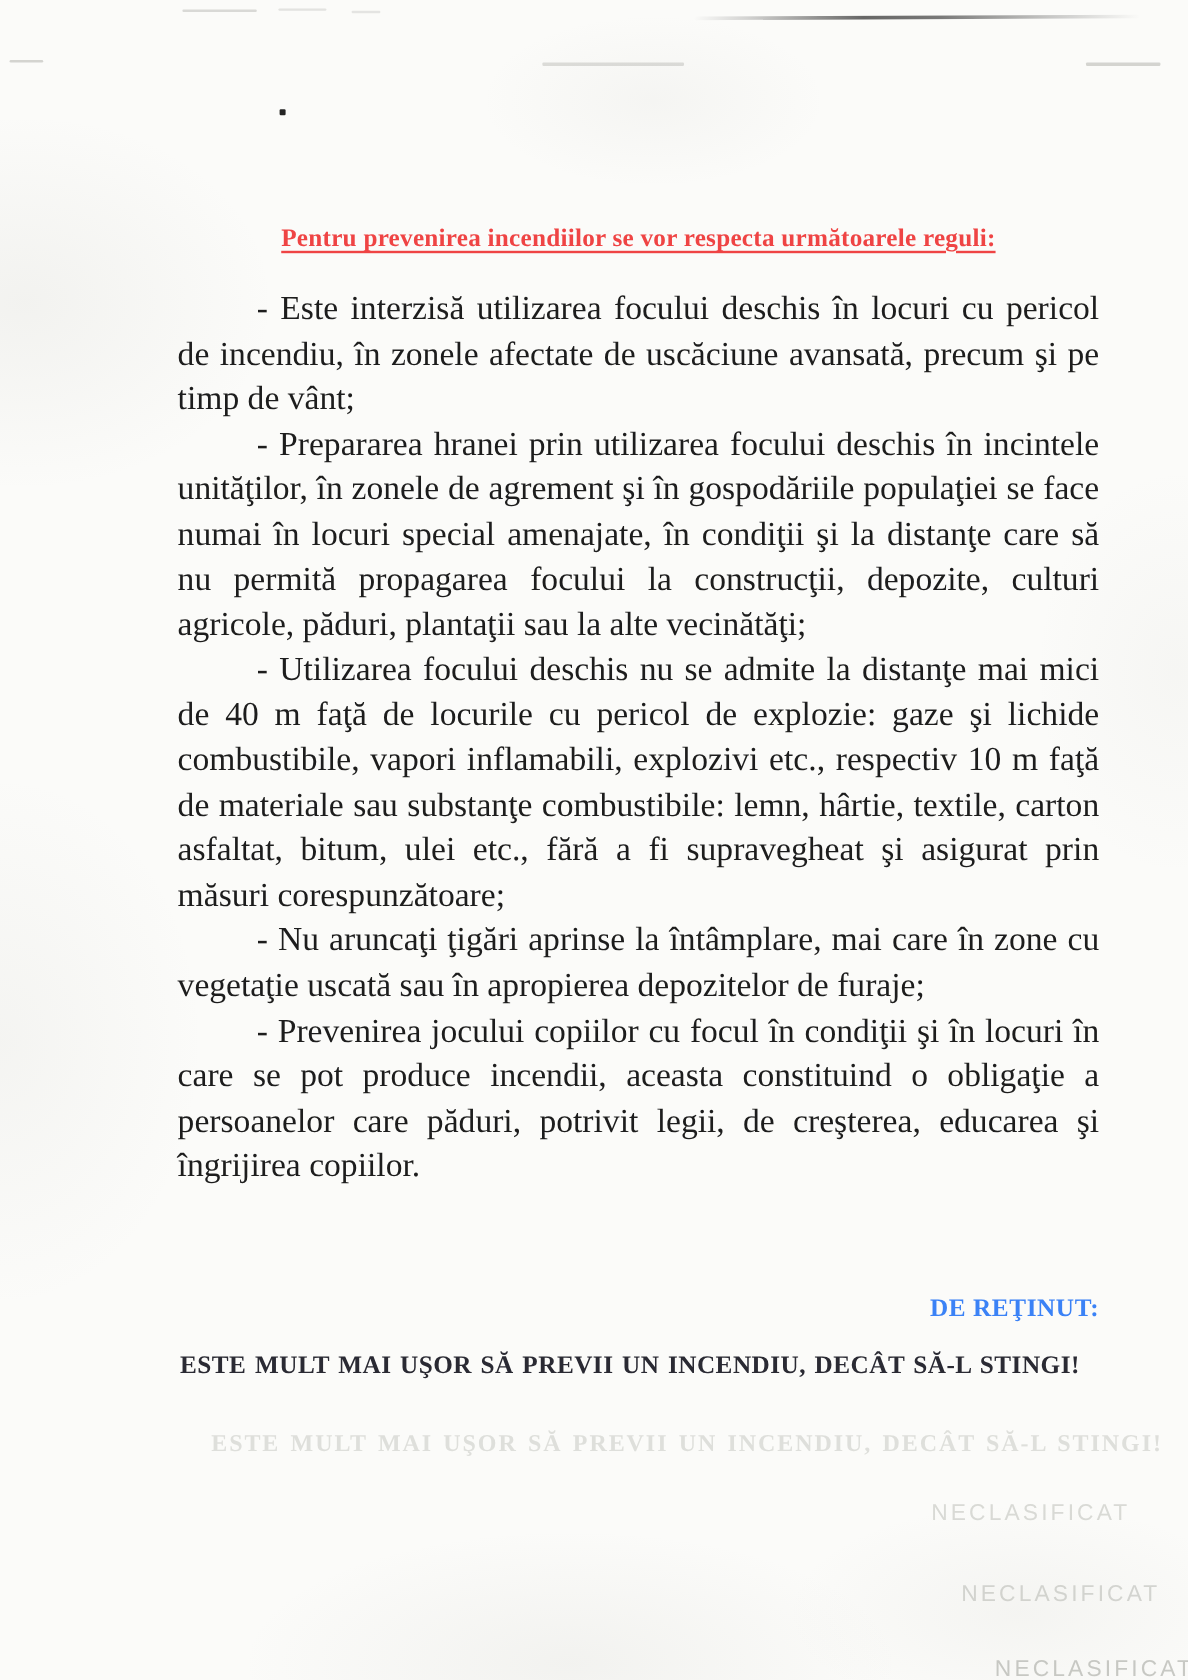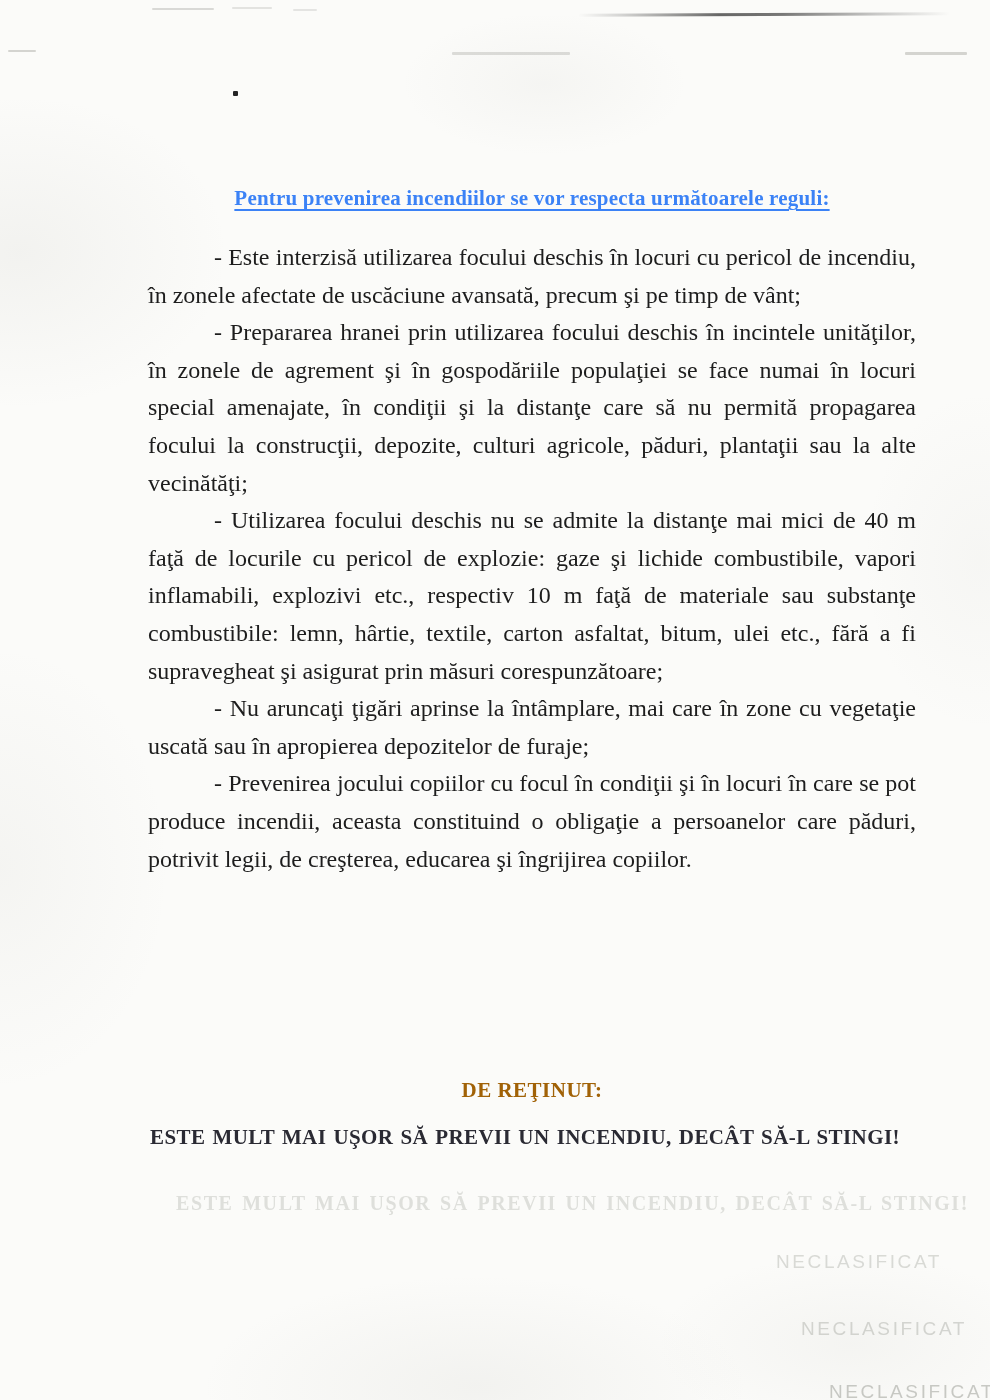--- a/index.html
+++ b/index.html
@@ -63,46 +63,46 @@
     position: absolute;
     top: 186px; left: 148px;
     width: 768px;
     text-align: center;
     font-size: 21px;
     font-weight: bold;
     letter-spacing: 0.2px;
     text-decoration: underline;
     text-decoration-thickness: 2px;
     text-underline-offset: 4px;
-    color: #3b82f6;
+    color: #ef4444;
   }
 
   .body-block {
     position: absolute;
     top: 239px; left: 148px;
     width: 768px;
-    font-size: 24px;
+    font-size: 28px;
     line-height: 37.6px;
     text-align: justify;
     color: #1d1d1d;
   }
   .body-block p {
     margin: 0;
     text-indent: 66px;
   }
 
   .reminder-heading {
     position: absolute;
     top: 1078px; left: 148px;
     width: 768px;
-    text-align: center;
+    text-align: right;
     font-size: 21px;
     font-weight: bold;
     letter-spacing: 0.5px;
-    color: #a16207;
+    color: #3b82f6;
   }
   .reminder-line {
     position: absolute;
     top: 1125px; left: 150px;
     width: 790px;
     font-size: 21px;
     font-weight: bold;
     letter-spacing: 0.4px;
     word-spacing: 1.5px;
     color: #2a2a33;

